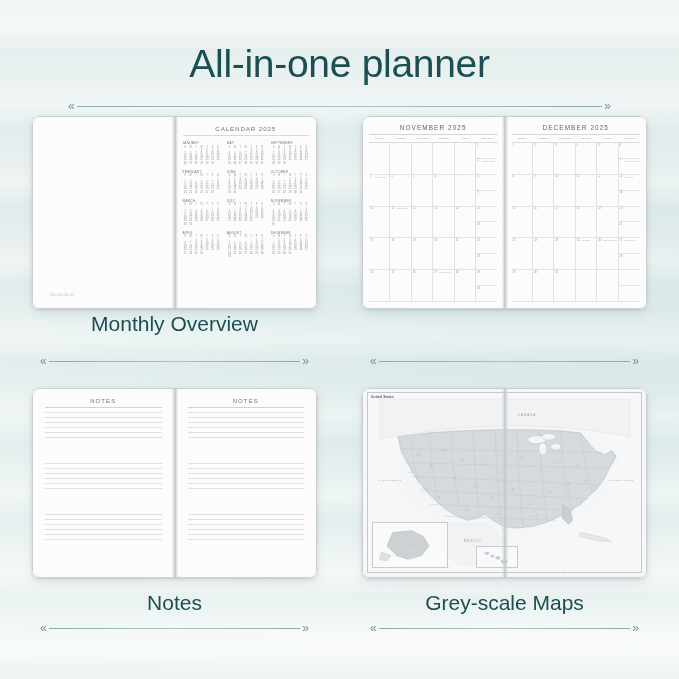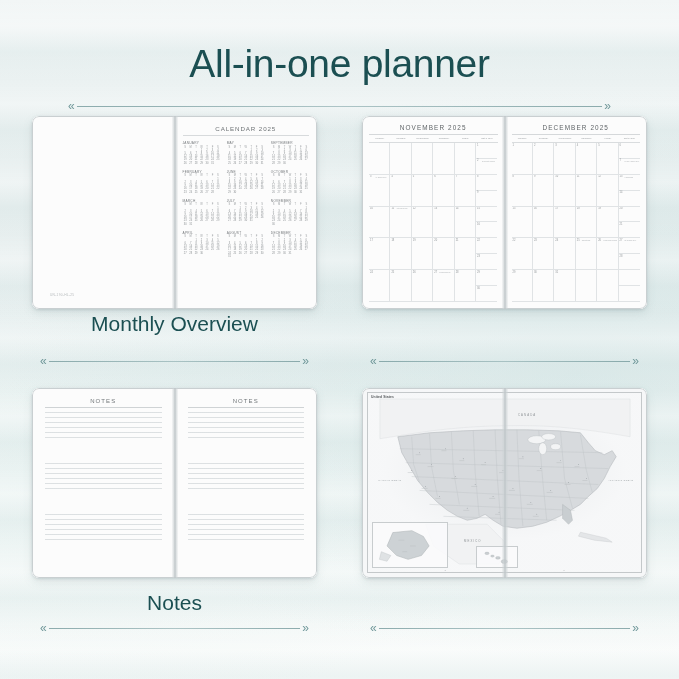--- a/index.html
+++ b/index.html
@@ -1521,18 +1521,19 @@
             </svg>
           </div>
 
           <div class="pagenum" style="left:28%;">2</div>
           <div class="pagenum" style="right:28%;">3</div>
         </div>
       </div>
       <div class="spine"></div>
     </div>
   </div>
+  <div class="caption" id="cap-maps">Grey-scale Maps</div>
   <div class="rule" id="rule-maps">
     <span class="chev left">«</span>
     <span class="line"></span>
     <span class="chev right">»</span>
   </div>
 </div>
 
 </body></html>

